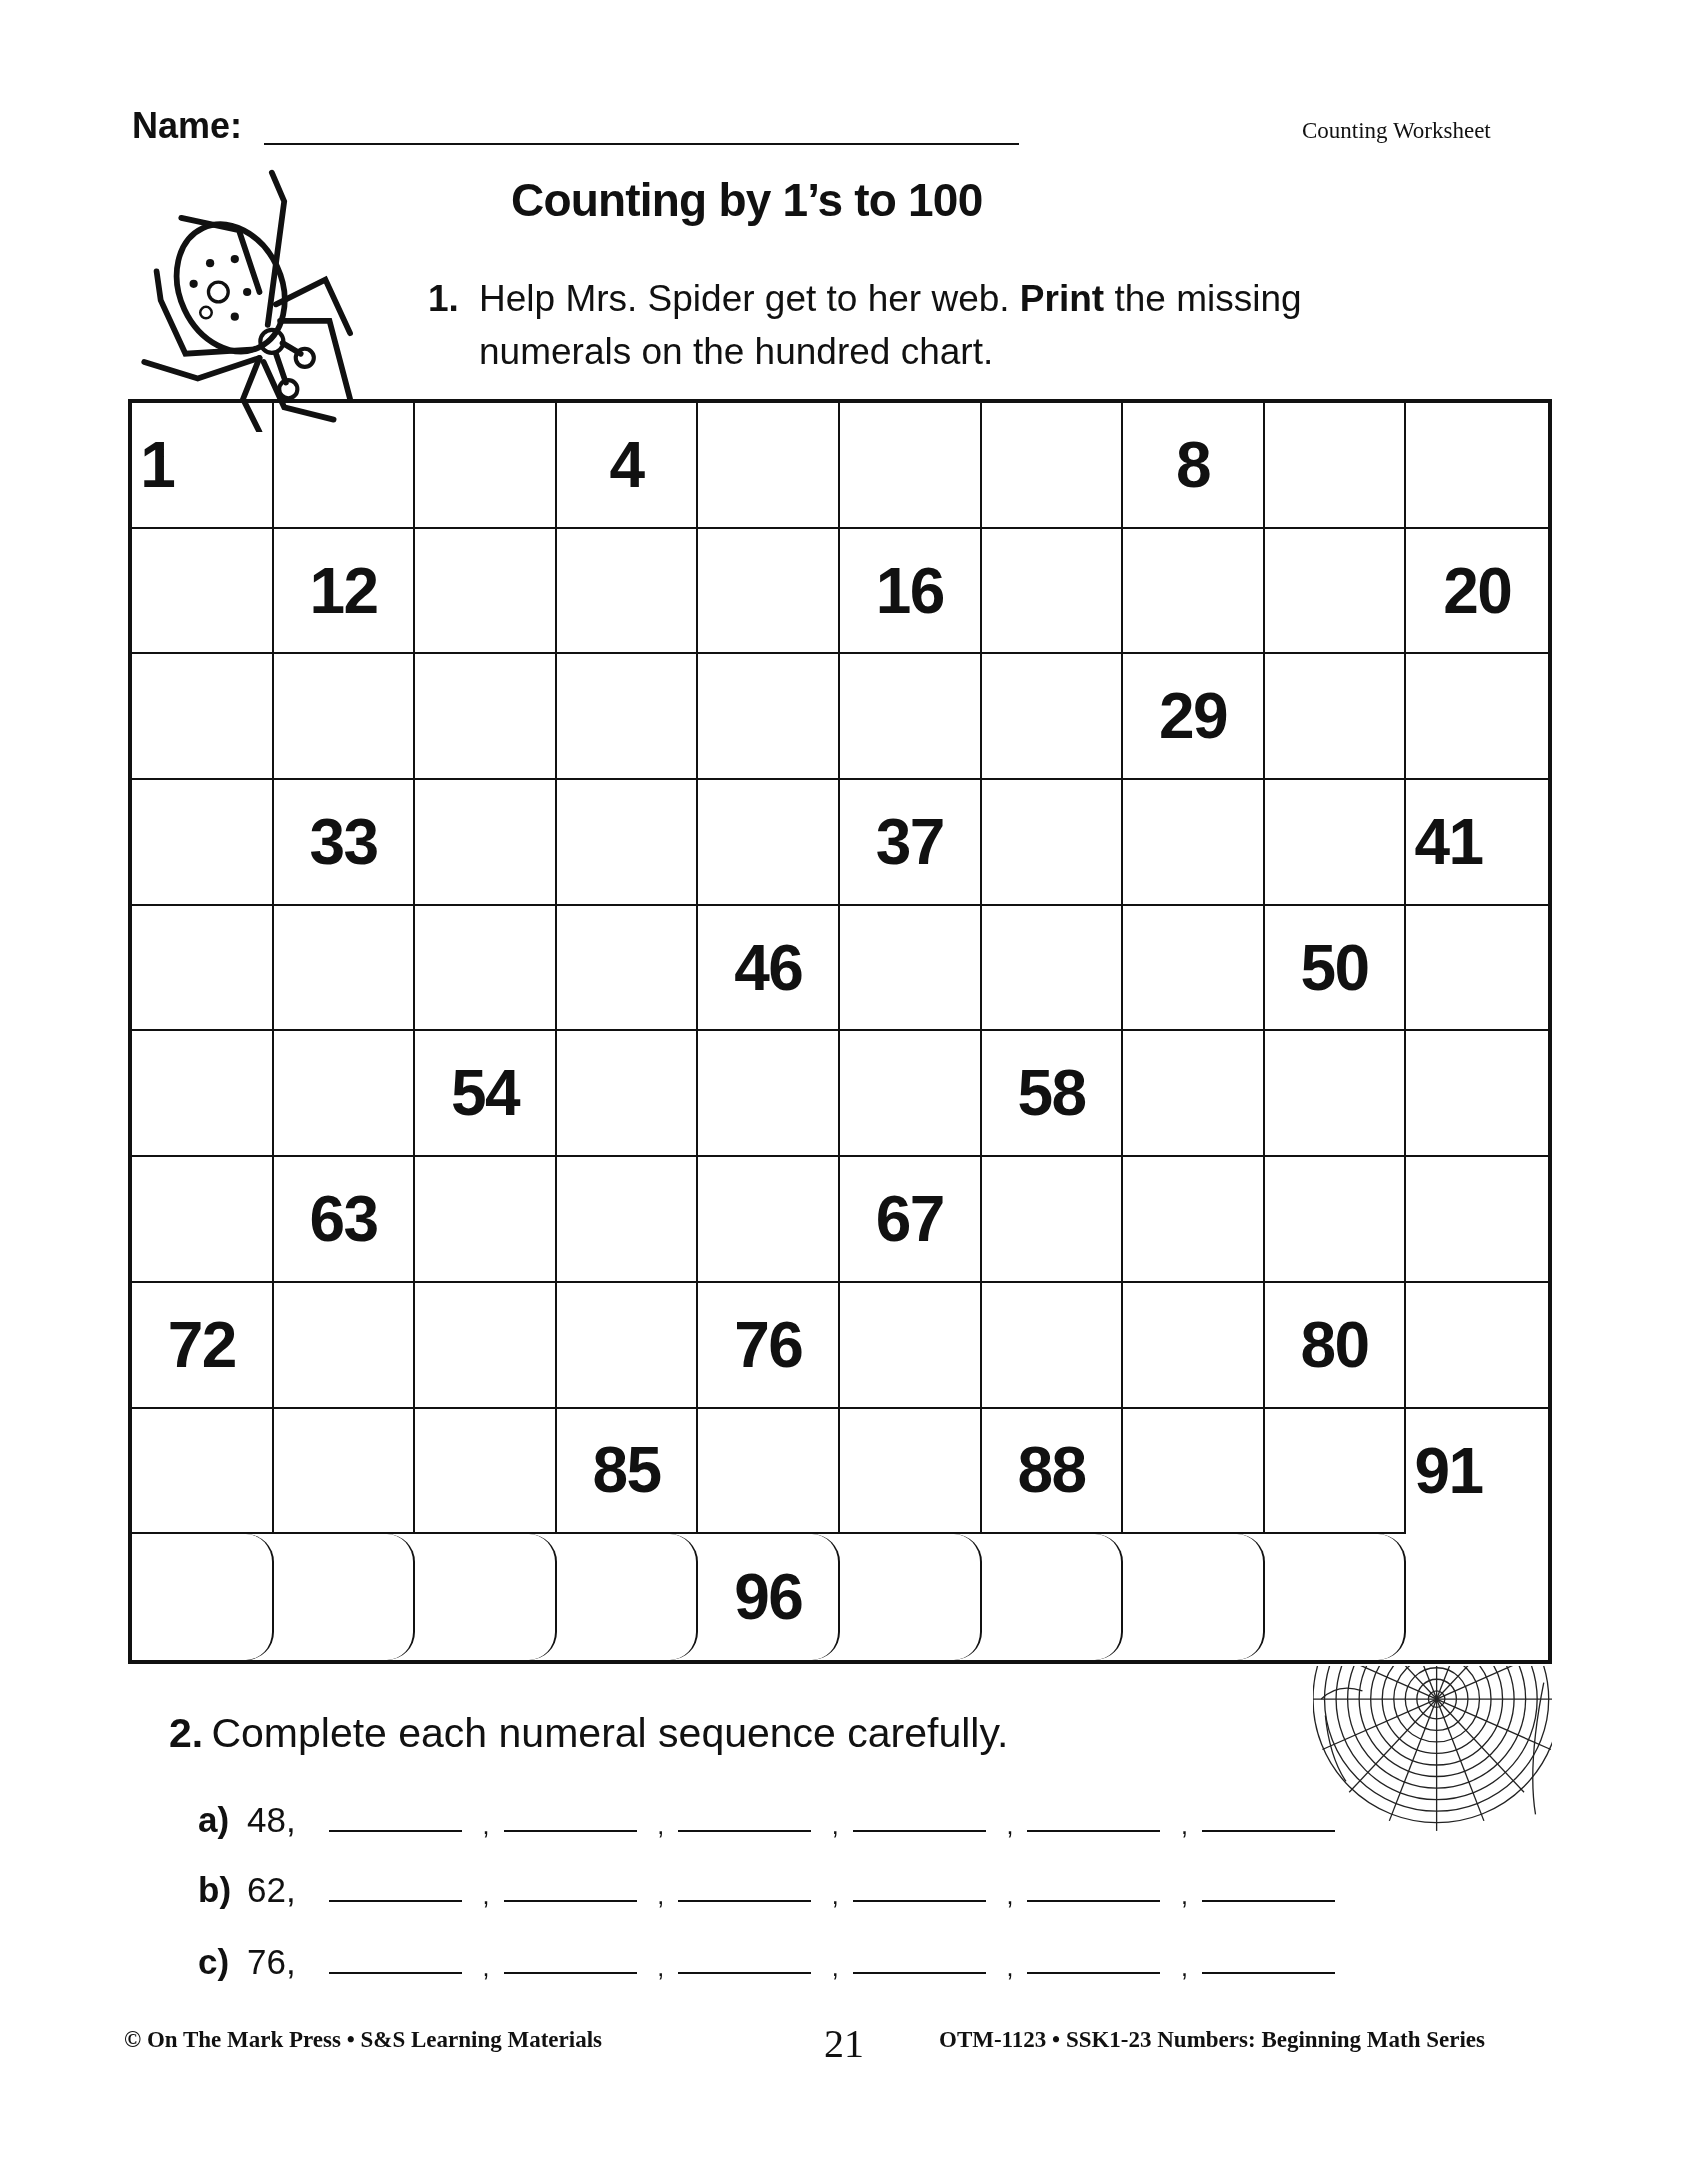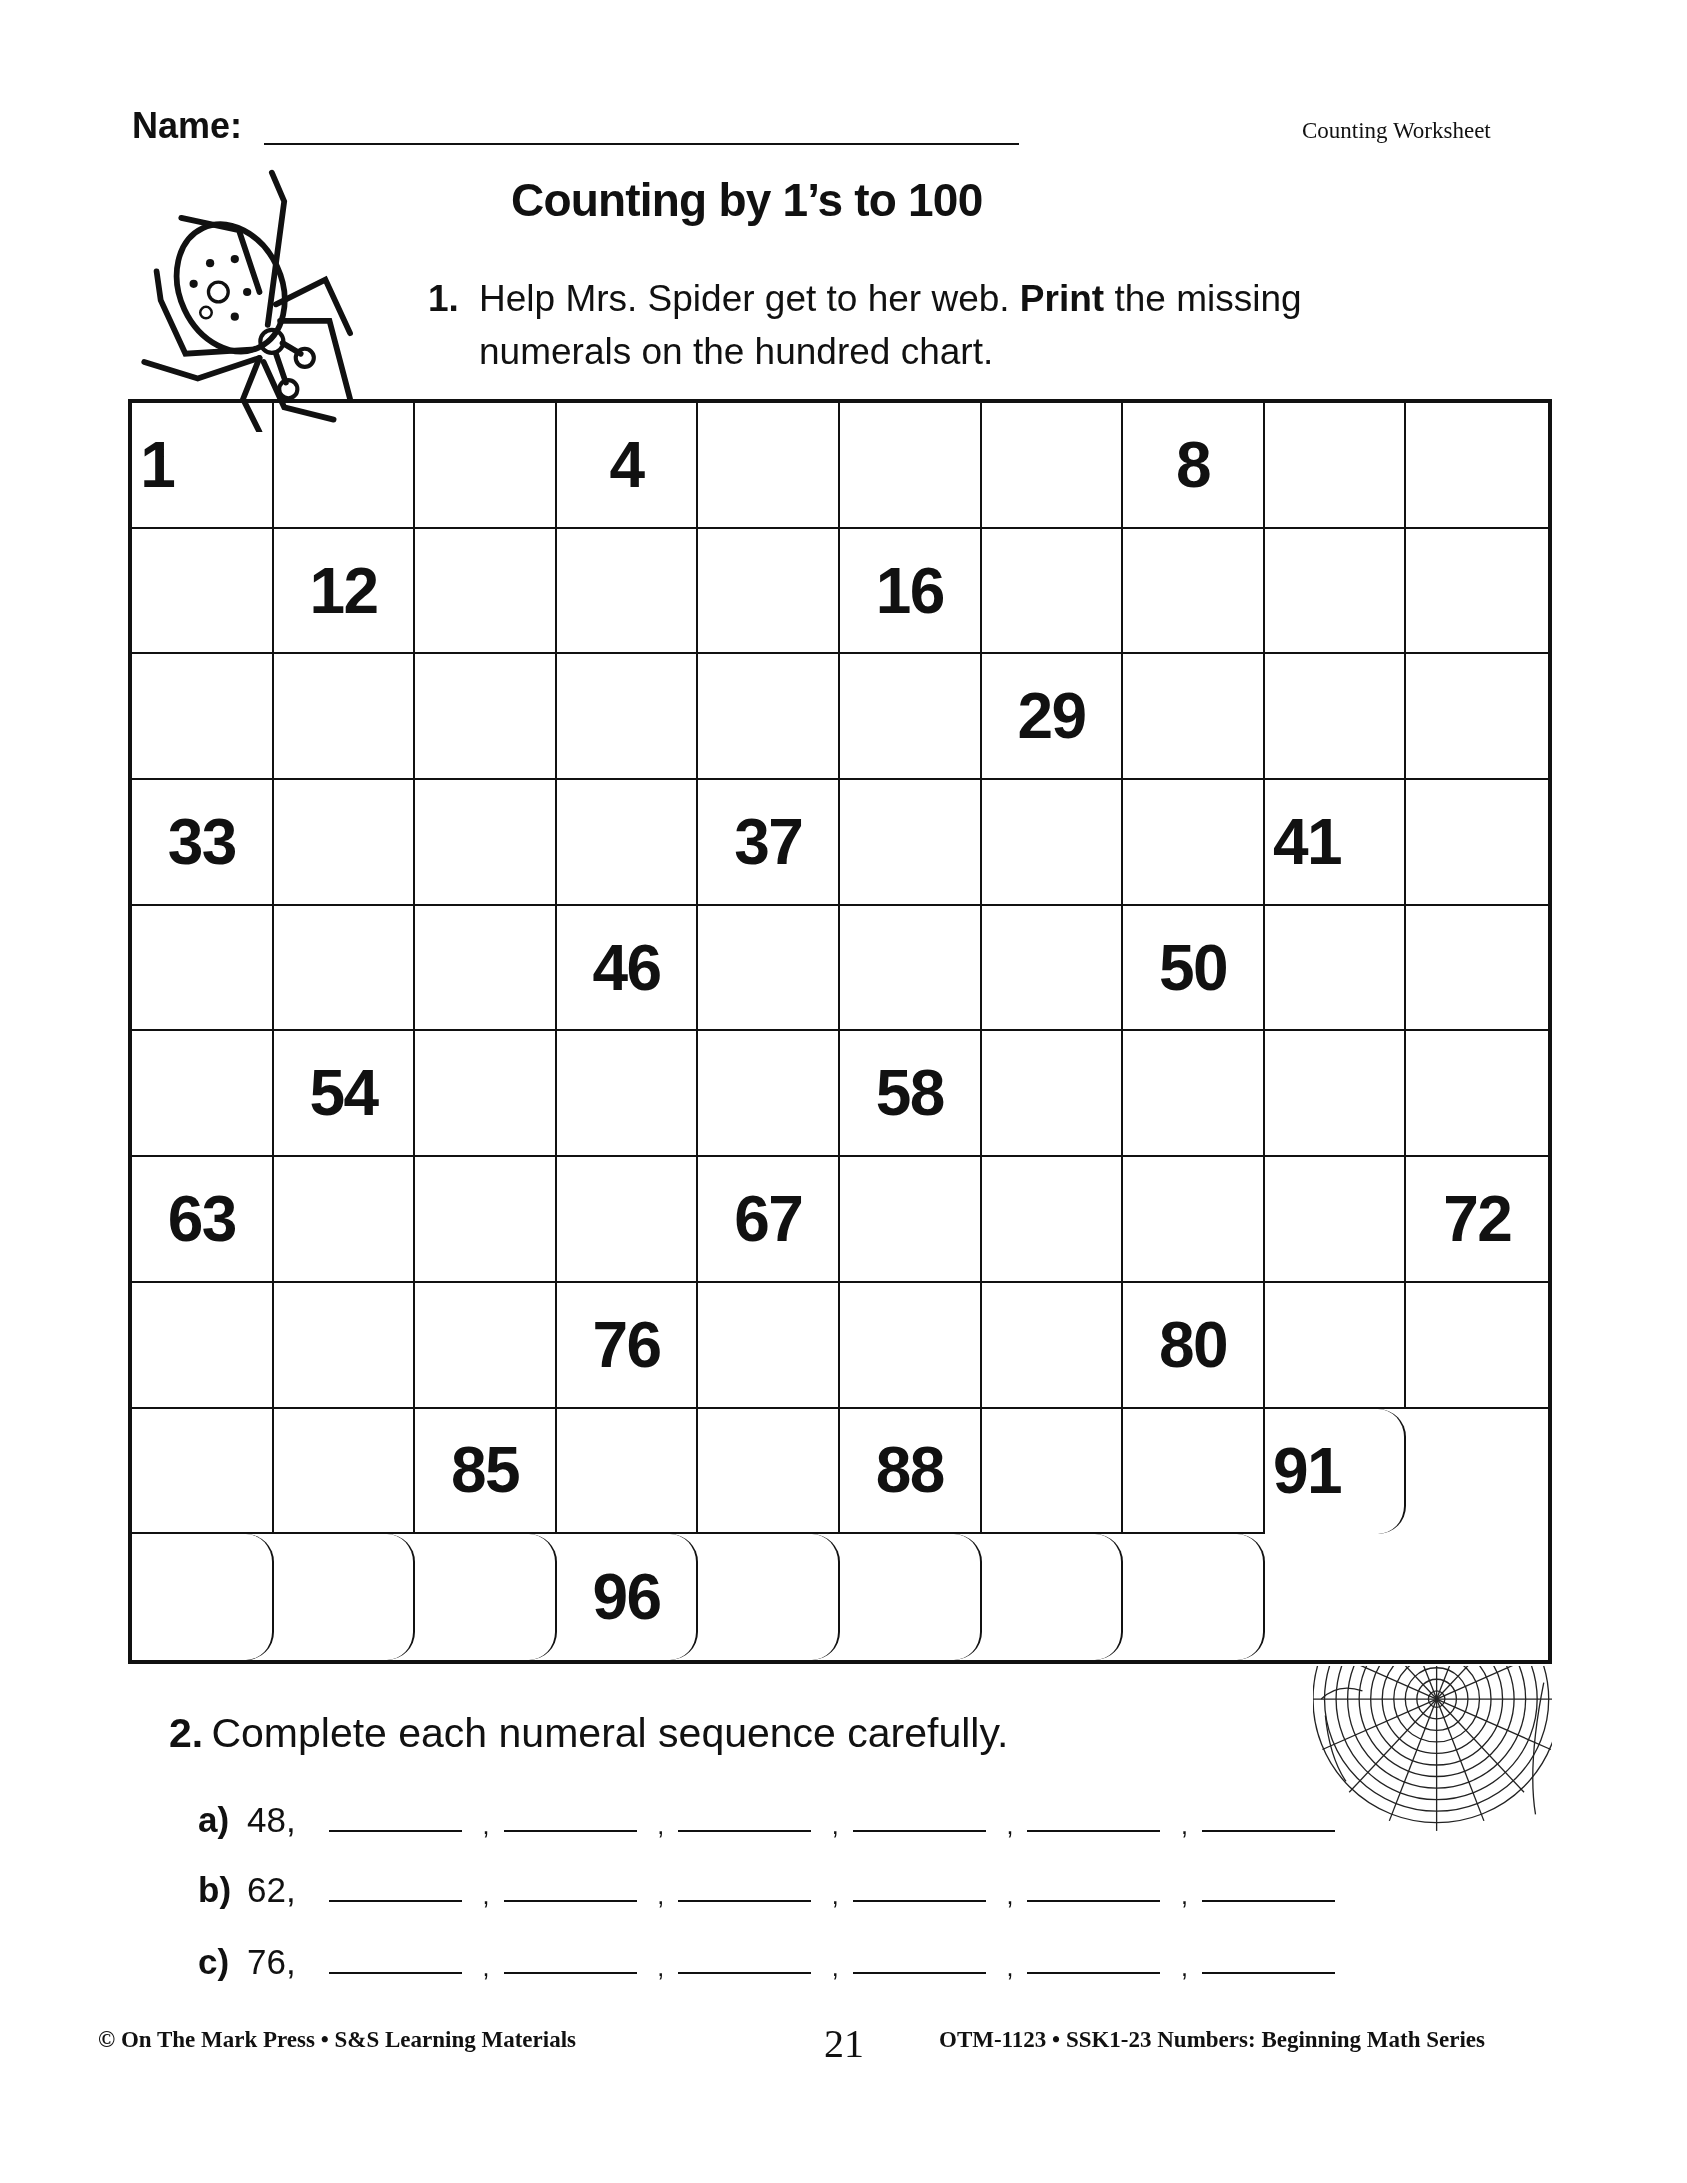--- a/index.html
+++ b/index.html
@@ -80,20 +80,21 @@
     <div class="cell"></div>
     <div class="cell first-col"></div>
     <div class="cell">12</div>
     <div class="cell"></div>
     <div class="cell"></div>
     <div class="cell"></div>
     <div class="cell">16</div>
     <div class="cell"></div>
     <div class="cell"></div>
     <div class="cell"></div>
+    <div class="cell">20</div>
     <div class="cell first-col"></div>
     <div class="cell"></div>
     <div class="cell"></div>
     <div class="cell"></div>
     <div class="cell"></div>
     <div class="cell"></div>
     <div class="cell"></div>
     <div class="cell">29</div>
     <div class="cell"></div>
     <div class="cell first-col"></div>
@@ -246,16 +247,16 @@
       <span class="blank"></span>
       <span class="comma">,</span>
       <span class="blank"></span>
       <span class="comma">,</span>
       <span class="blank"></span>
       <span class="comma">,</span>
       <span class="blank"></span>
     </div>
   </div>
 
-<div class="abs footer" style="left:98px;">© On The Mark Press • S&amp;S Learning Materials</div>
+<div class="abs footer" style="left:124px;">© On The Mark Press • S&amp;S Learning Materials</div>
 <div class="abs pageno">21</div>
 <div class="abs footer" style="left:939px;">OTM-1123 • SSK1-23 Numbers: Beginning Math Series</div>
 
 
 </body></html>

